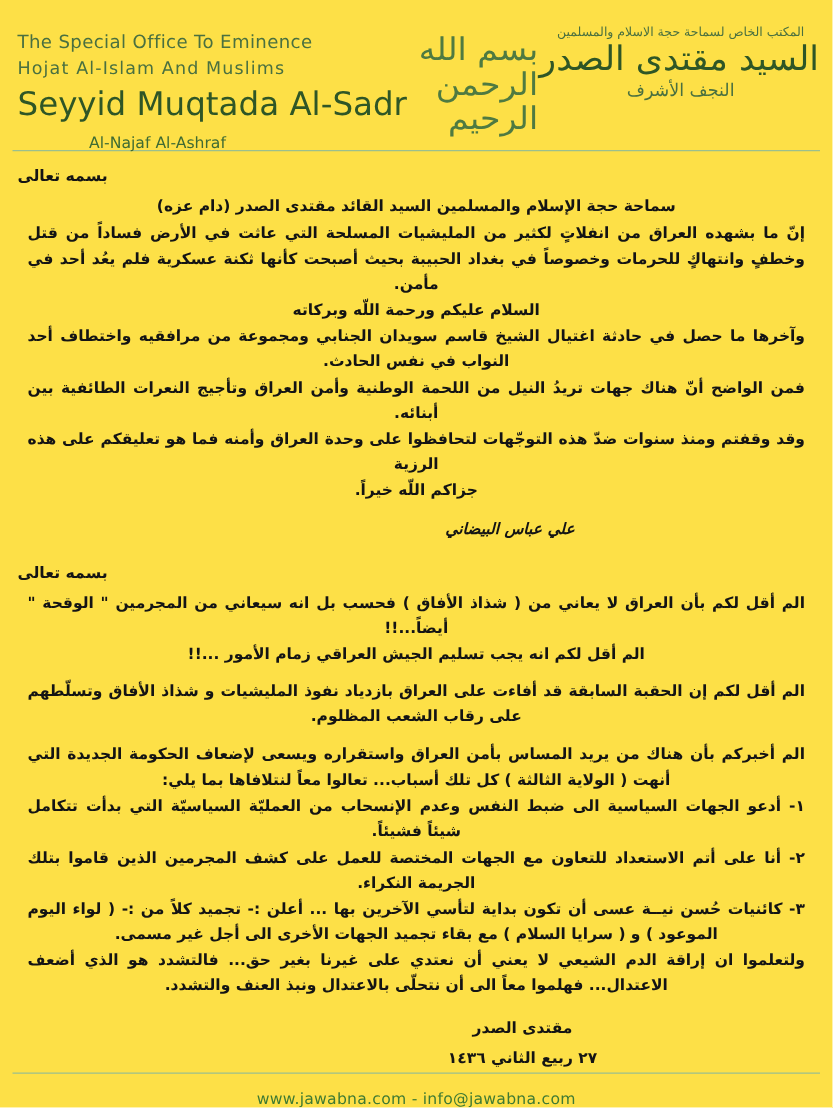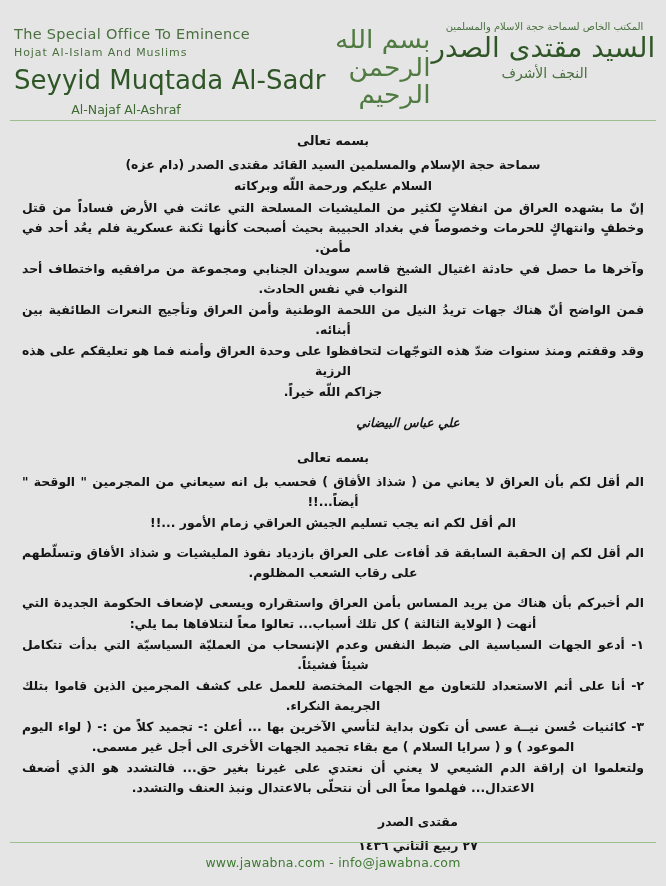--- a/index.html
+++ b/index.html
@@ -9,21 +9,21 @@
     background: #ffffff;
   }
   body {
     font-family: "DejaVu Sans", sans-serif;
   }
   .page {
     position: relative;
     width: 666px;
     height: 886px;
     margin: 0 auto;
-    background: #e5e5e5;
+    background: #fde047;
     overflow: hidden;
     box-sizing: border-box;
   }
 
   
   .letterhead {
     position: relative;
     height: 118px;
     padding: 12px 14px 0 14px;
     box-sizing: border-box;
@@ -37,21 +37,21 @@
     padding-top: 12px;
   }
   .lh-line1 {
     font-size: 14.5px;
     letter-spacing: 0.3px;
     color: #4a7040;
     line-height: 1.45;
     white-space: nowrap;
   }
   .lh-line2 {
-    font-size: 11px;
+    font-size: 14px;
     letter-spacing: 0.9px;
     color: #4a7040;
     line-height: 1.5;
     white-space: nowrap;
   }
   .lh-line3 {
     font-size: 26px;
     color: #2f5626;
     line-height: 1.35;
     margin-top: 1px;
@@ -123,21 +123,21 @@
     color: #141414;
     font-size: 12.4px;
     line-height: 1.62;
     text-align: justify;
     font-weight: bold;
   }
   .ctr {
     text-align: center;
   }
   .basmala-text {
-    text-align: center;
+    text-align: left;
     font-size: 12.6px;
     letter-spacing: 1px;
     margin: 2px 0 4px 0;
   }
   .para {
     margin: 0 0 1px 0;
     padding: 0 8px;
     text-indent: 0;
   }
   .para-justify {
@@ -179,21 +179,21 @@
   .date-line {
     letter-spacing: 1.2px;
   }
 
   
   .footer {
     position: absolute;
     left: 0;
     right: 0;
     bottom: 0;
-    height: 44px;
+    height: 28px;
   }
   .footer-rule {
     height: 1px;
     background: #9bbf8e;
     margin: 0 10px;
   }
   .footer-text {
     text-align: center;
     color: #3f7a33;
     font-size: 12.5px;
@@ -226,23 +226,23 @@
     </div>
 
   </div>
 
   <div class="rule"></div>
 
   <div class="body-area">
 
     <div class="basmala-text">بسمه تعالى</div>
     <div class="para ctr">سماحة حجة الإسلام والمسلمين السيد القائد مقتدى الصدر (دام عزه)</div>
+    <div class="para para-justify">إنّ ما بشهده العراق من انفلاتٍ لكثير من المليشيات المسلحة التي عاثت في الأرض فساداً من قتل وخطفٍ وانتهاكٍ للحرمات وخصوصاً في بغداد الحبيبة بحيث أصبحت كأنها ثكنة عسكرية فلم يعُد أحد في مأمن.</div>
+
     <div class="para ctr">السلام عليكم ورحمة اللّه وبركاته</div>
-
-    <div class="para para-justify">إنّ ما بشهده العراق من انفلاتٍ لكثير من المليشيات المسلحة التي عاثت في الأرض فساداً من قتل وخطفٍ وانتهاكٍ للحرمات وخصوصاً في بغداد الحبيبة بحيث أصبحت كأنها ثكنة عسكرية فلم يعُد أحد في مأمن.</div>
     <div class="para para-justify">وآخرها ما حصل في حادثة اغتيال الشيخ قاسم سويدان الجنابي ومجموعة من مرافقيه واختطاف أحد النواب في نفس الحادث.</div>
     <div class="para para-justify">فمن الواضح أنّ هناك جهات تريدُ النيل من اللحمة الوطنية وأمن العراق وتأجيج النعرات الطائفية بين أبنائه.</div>
     <div class="para para-justify">وقد وقفتم ومنذ سنوات ضدّ هذه التوجّهات لتحافظوا على وحدة العراق وأمنه فما هو تعليقكم على هذه الرزية</div>
     <div class="para ctr">جزاكم اللّه خيراً.</div>
 
     <div class="sig-left">
       <span class="sig-inner">علي عباس البيضاني</span>
     </div>
 
     <div class="spacer-md"></div>

